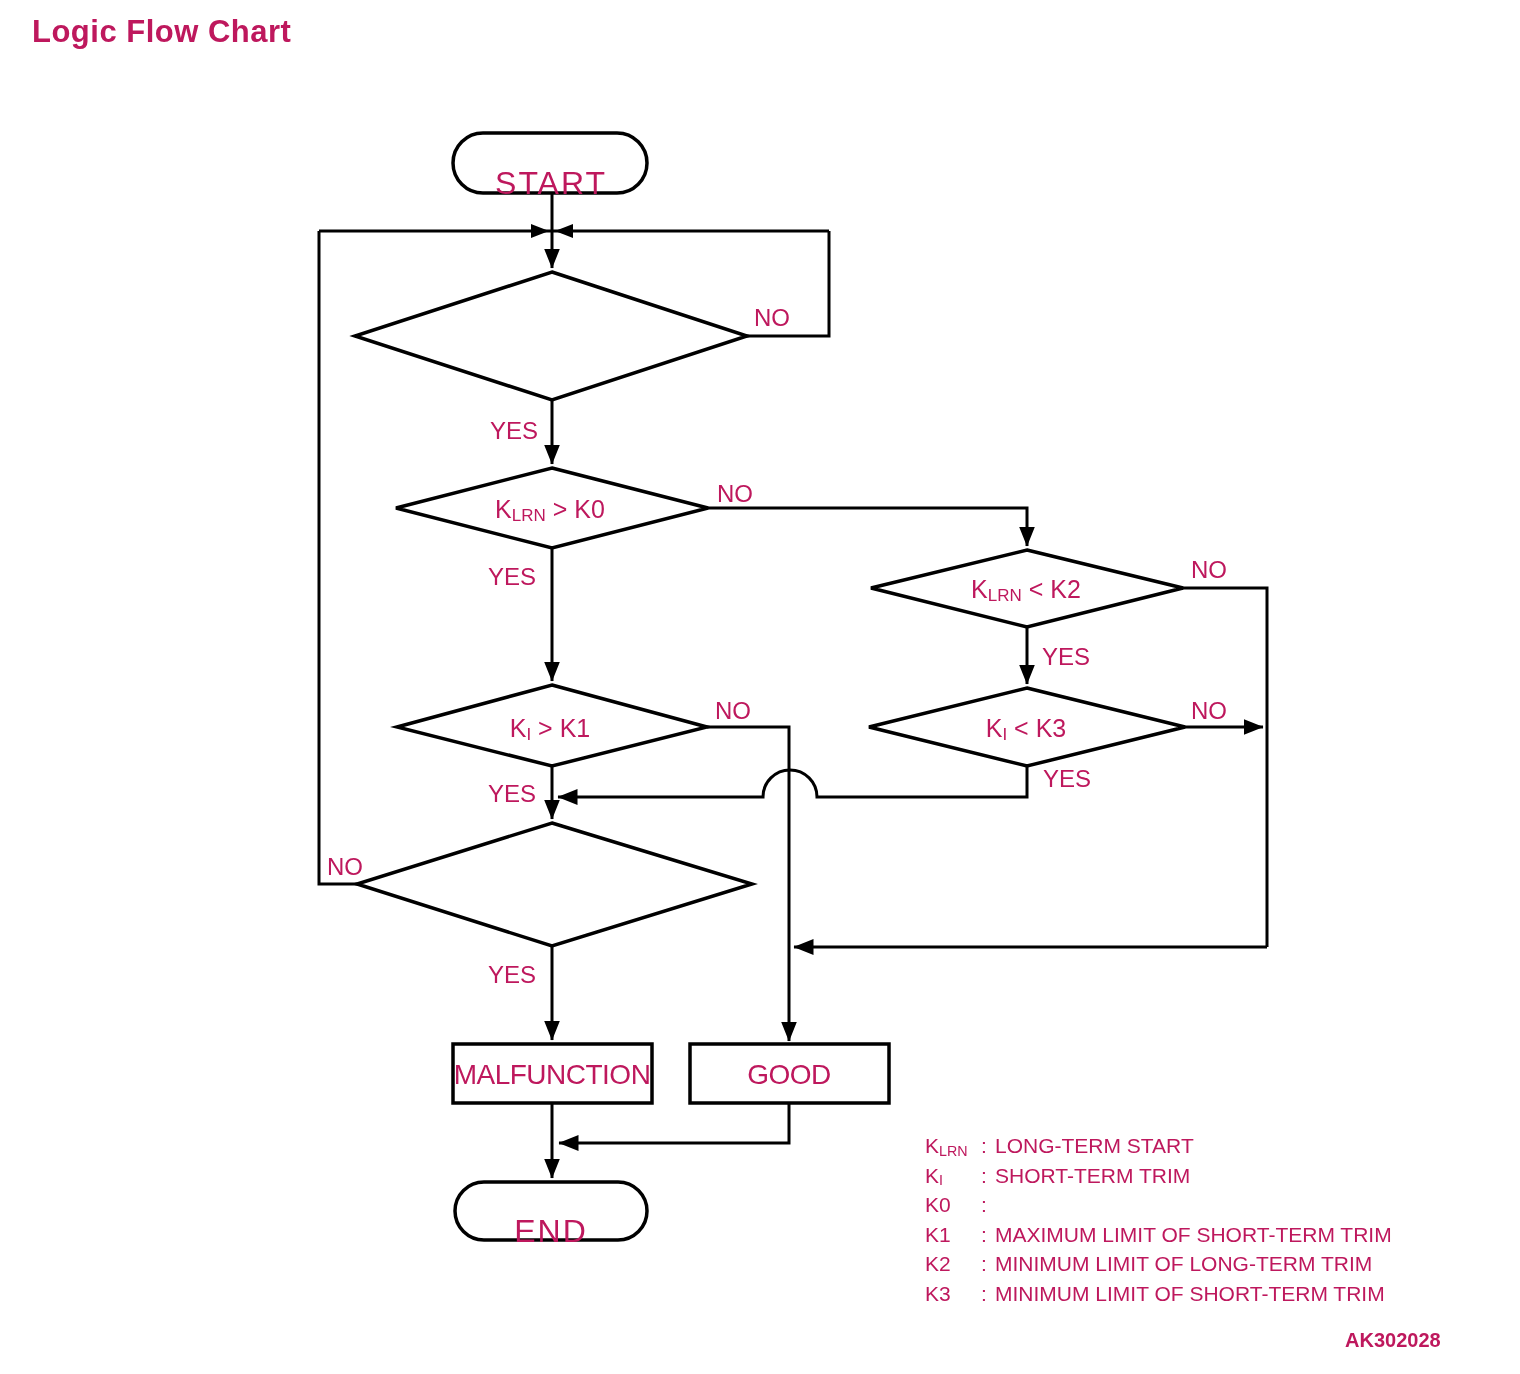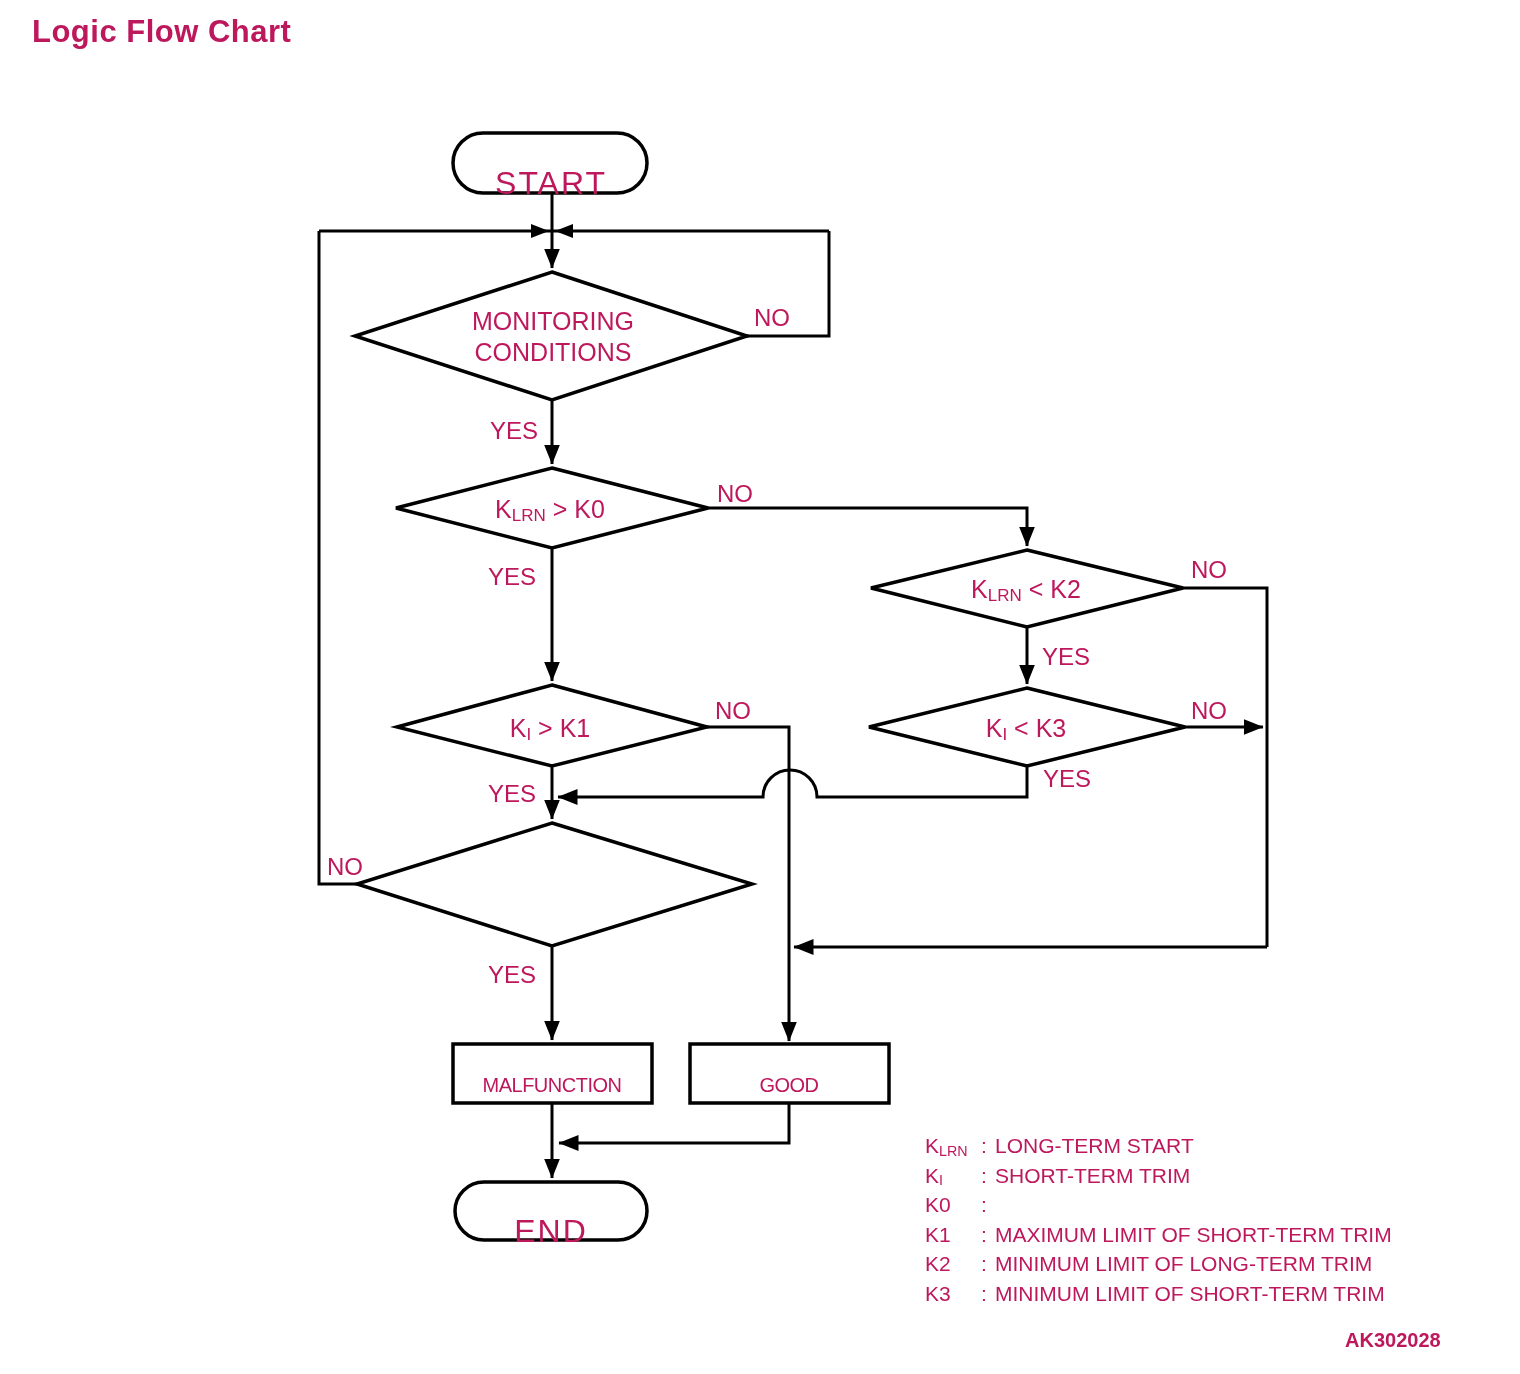--- a/index.html
+++ b/index.html
@@ -29,21 +29,21 @@
     white-space: nowrap;
   }
   .node-label {
     position: absolute;
     transform: translate(-50%, -50%);
     font-size: 25px;
     line-height: 1.24;
     text-align: center;
     white-space: nowrap;
   }
-  .box-label { font-size: 20px; letter-spacing: -0.5px; margin-top: 10px; }
+  .box-label { font-size: 28px; letter-spacing: -0.5px; }
   .terminal-label { font-size: 32px; letter-spacing: 2px; margin-top: 20px; }
   .edge-label {
     position: absolute;
     transform: translate(-50%, -50%);
     font-size: 24px;
     white-space: nowrap;
   }
   sub.sb {
     font-size: 0.68em;
     vertical-align: baseline;
@@ -112,24 +112,20 @@
       <polygon points="1027,688 1185,727 1027,766 869,727"></polygon>
       <polygon points="552,823 752,884 552,946 357,884"></polygon>
       <rect x="453" y="1044" width="199" height="59"></rect>
       <rect x="690" y="1044" width="199" height="59"></rect>
       <rect x="455" y="1182" width="192" height="58" rx="29" ry="29"></rect>
     </g>
   </svg>
 
   <div class="node-label terminal-label" style="left:551px; top:164px;">START</div>
 
-  <div class="node-label" style="left:553px; top:337px;">
-    <div>MONITORING</div>
-    <div>CONDITIONS</div>
-  </div>
 
   <div class="node-label" style="left:550px; top:509px;"><span>K</span><sub class="sb">LRN</sub><span> &gt; K0</span></div>
 
   <div class="node-label" style="left:1026px; top:589px;"><span>K</span><sub class="sb">LRN</sub><span> &lt; K2</span></div>
 
   <div class="node-label" style="left:550px; top:728px;"><span>K</span><sub class="sb">I</sub><span> &gt; K1</span></div>
 
   <div class="node-label" style="left:1026px; top:728px;"><span>K</span><sub class="sb">I</sub><span> &lt; K3</span></div>
 
 

